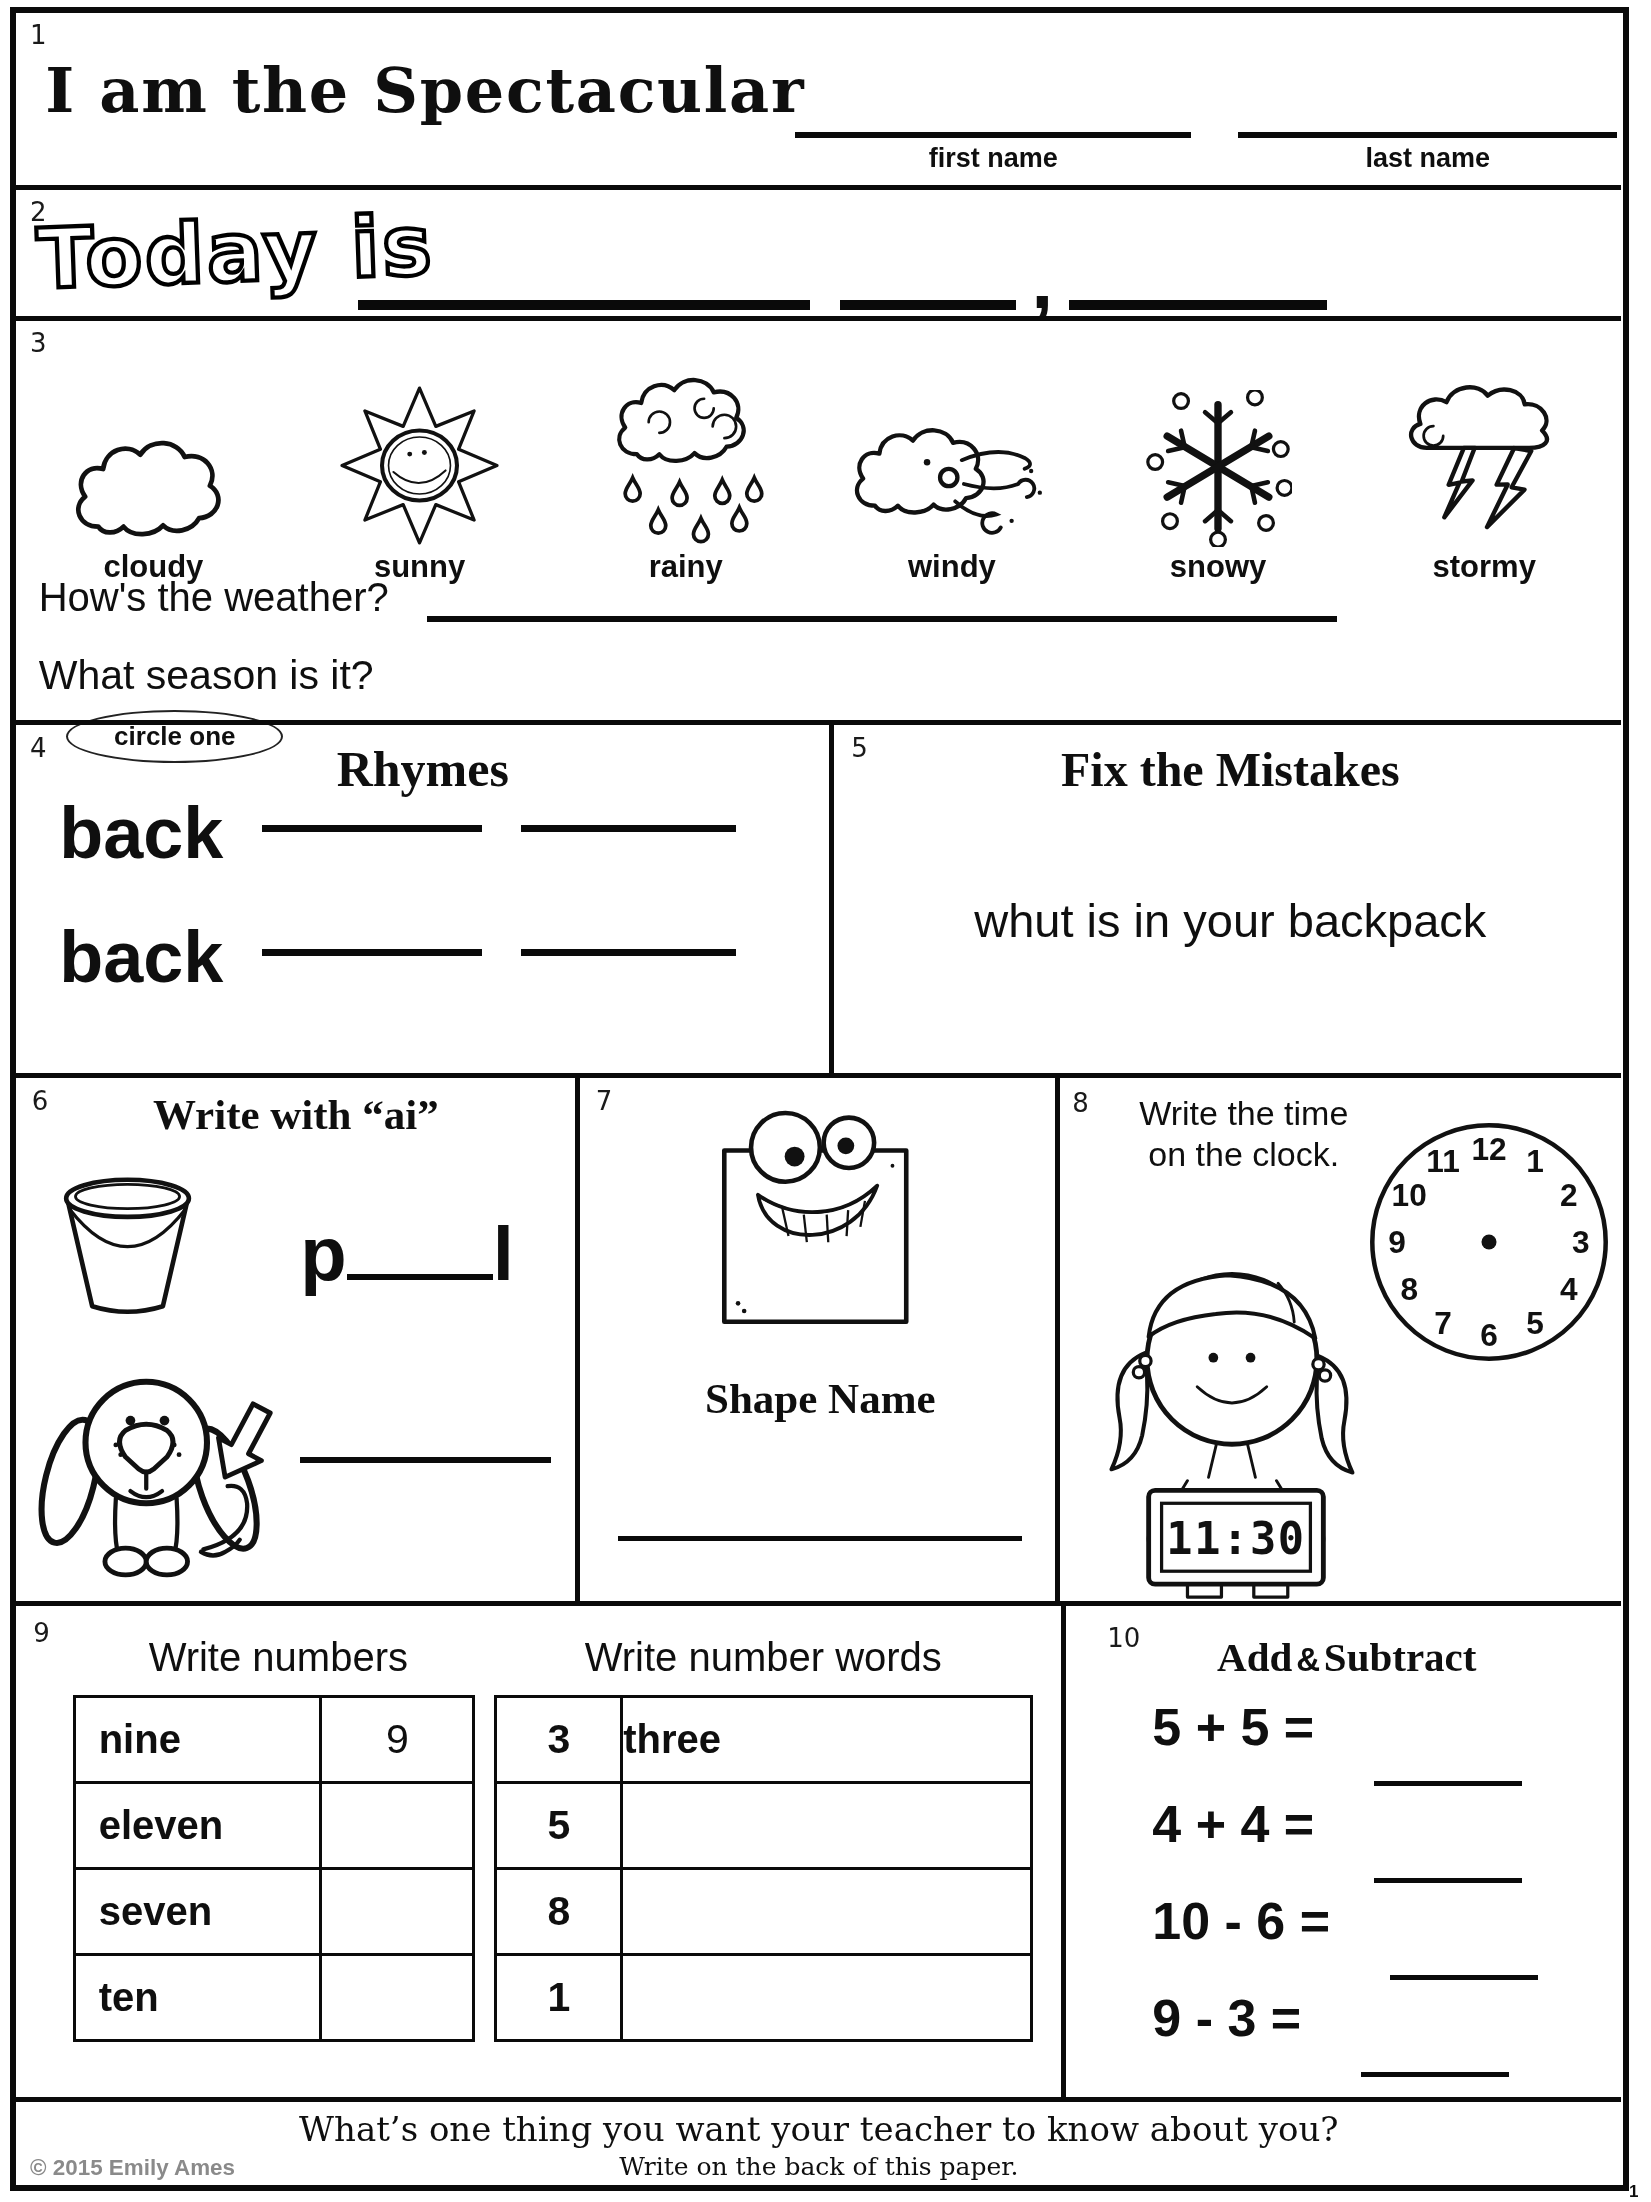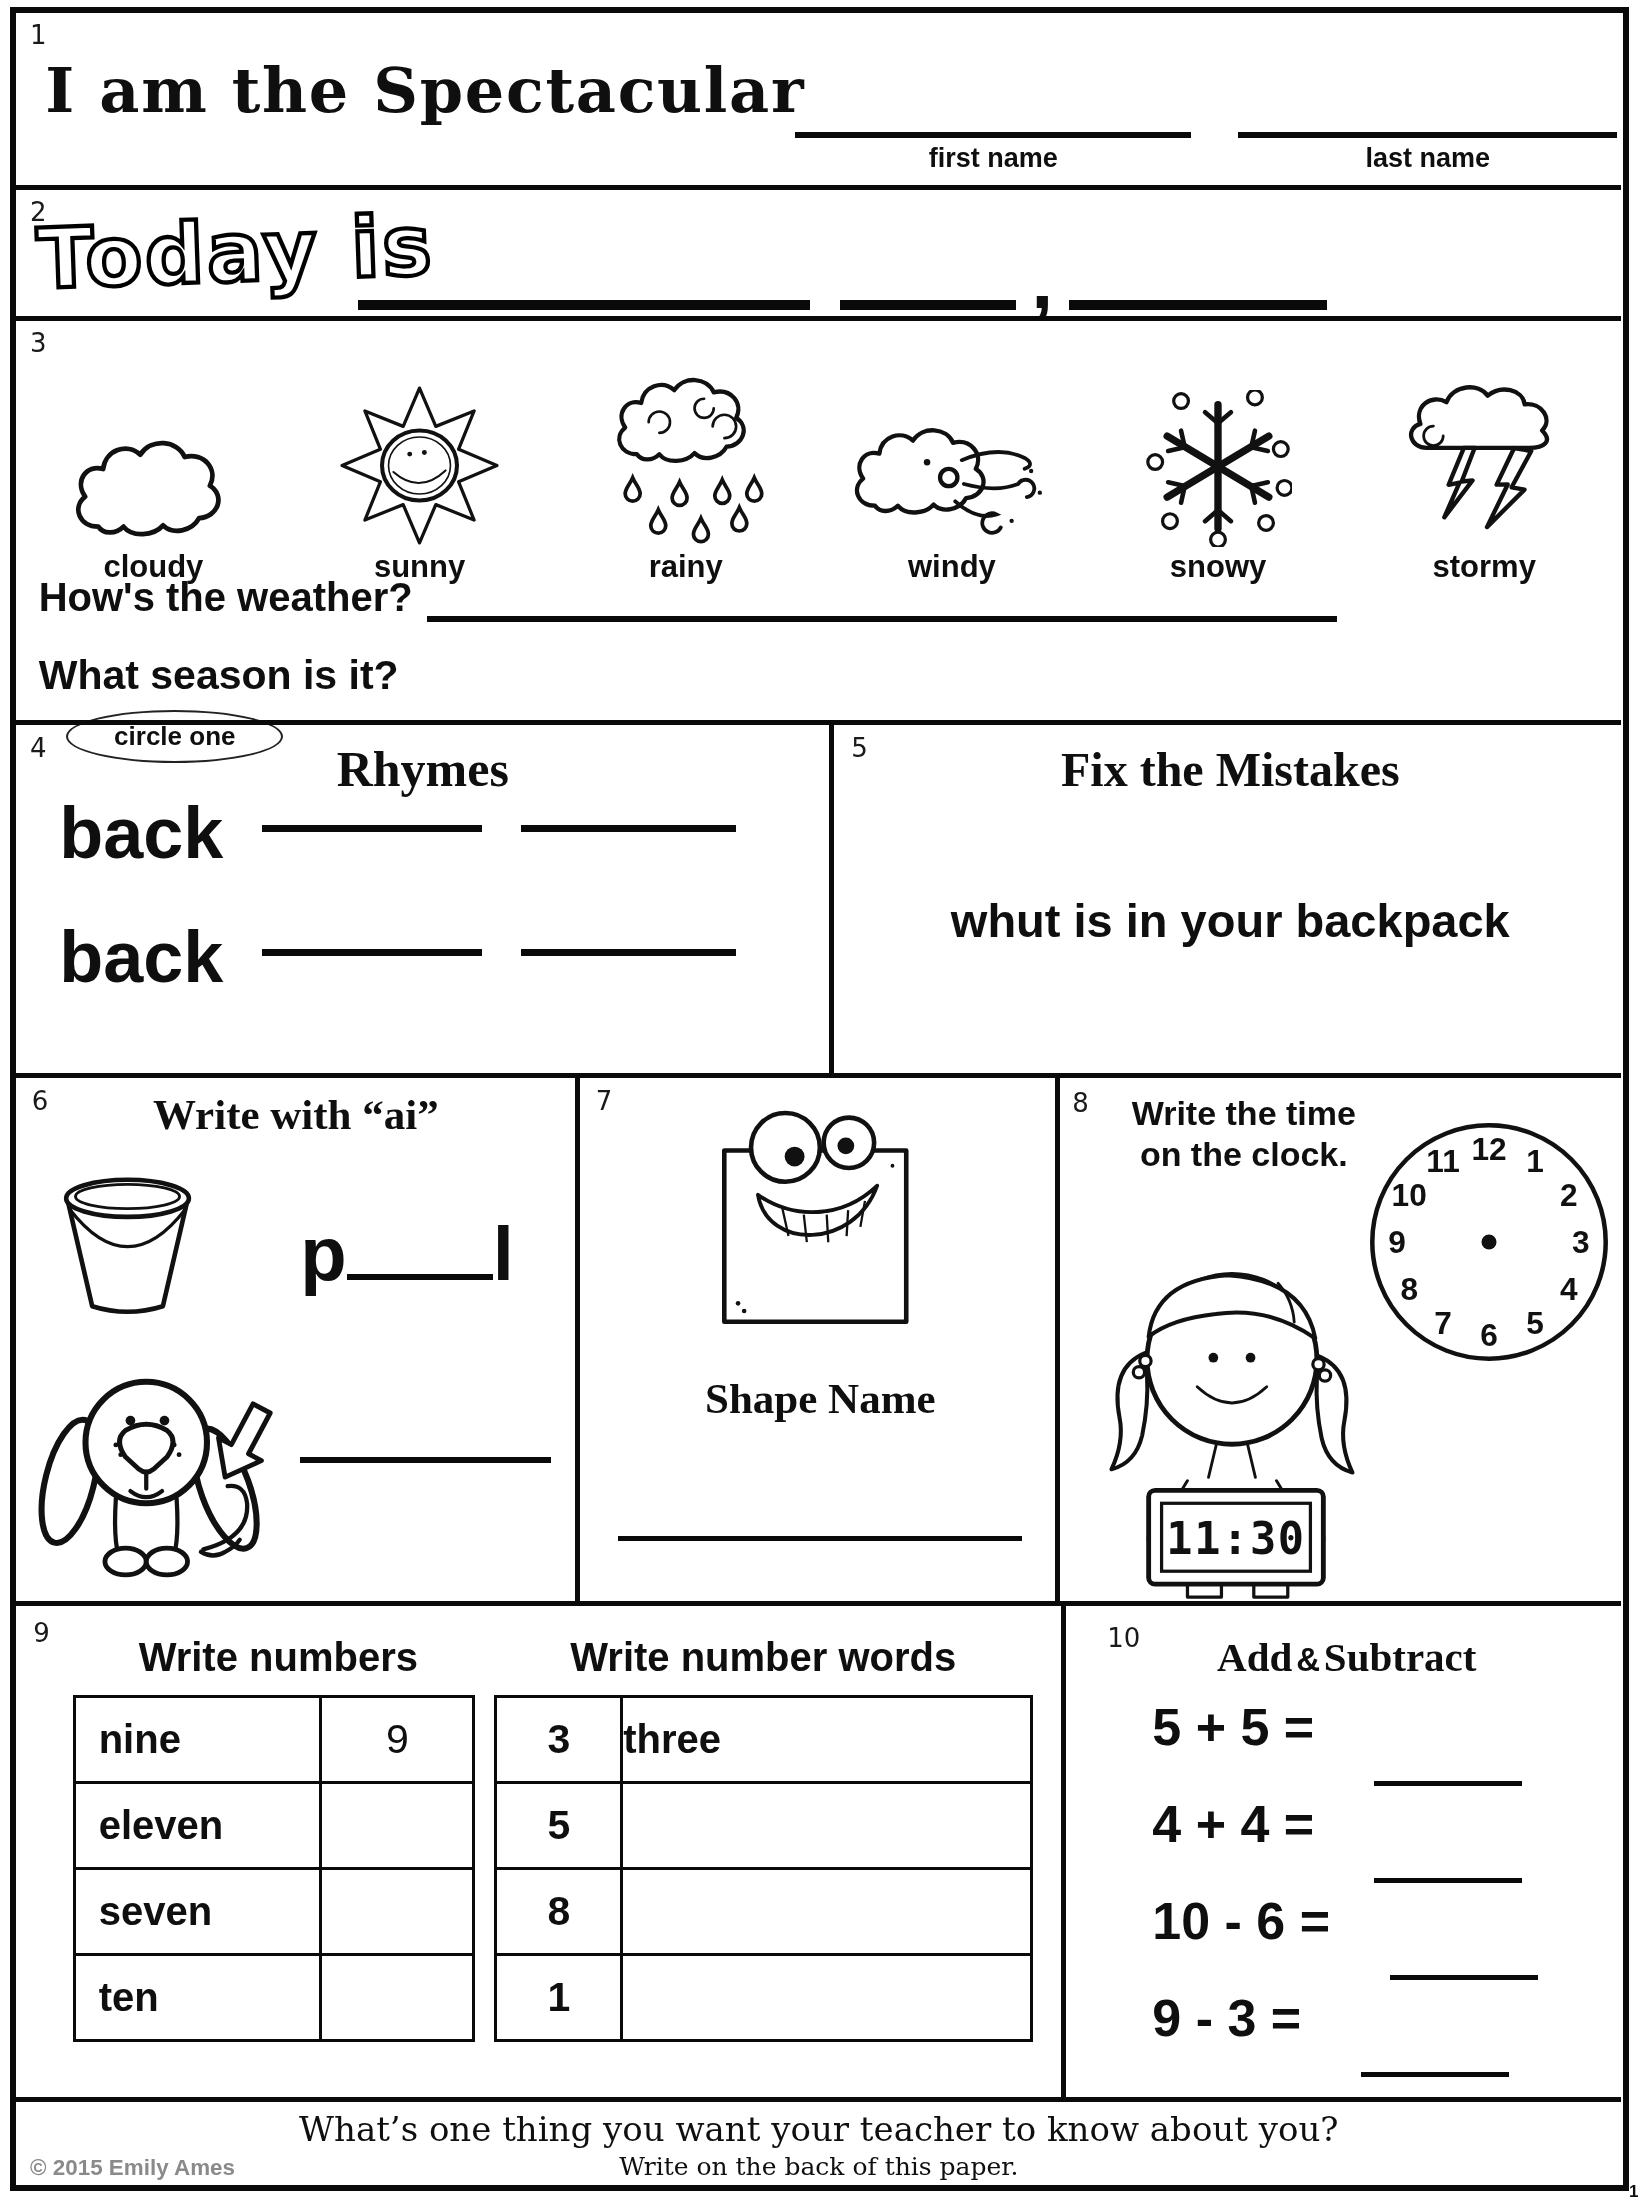--- a/index.html
+++ b/index.html
@@ -14,21 +14,21 @@
   #r3{top:303px;height:404px}
   #r4{top:707px;height:353px}
   #r5{top:1060px;height:528px}
   #r6{top:1588px;height:496px}
   #rf{top:2084px;height:86px}
   .col{position:absolute;top:0;height:100%}
   .bl{border-left:5.2px solid #0a0a0a}
   .num{position:absolute;font:400 26px "DejaVu Sans",sans-serif;color:#1a1a1a}
   .abs{position:absolute}
   .blank{position:absolute;height:41px;border-bottom:6px solid #0a0a0a}
-  .hand{font-weight:700}
+  .hand{font-weight:400}
   .marker{font-family:Liberation Serif, serif;font-weight:900}
   .serif{font-family:"DejaVu Serif",serif}
   .ctr{text-align:center}
   .spect{font-family:"DejaVu Serif",serif;font-weight:700;font-size:62px;letter-spacing:1.7px}
   .bubble{font-family:"DejaVu Sans",sans-serif;font-weight:900;font-size:83px;color:#fff;
           -webkit-text-stroke:4.3px #000;letter-spacing:2.6px;display:inline-block;transform:rotate(-2deg)}
   .namelbl{font-size:27px;font-weight:700;text-align:center;margin-top:5.2px}
   .dl{position:absolute;height:0;border-bottom:10.3px solid #0a0a0a;top:110px}
   .season{font-size:40px;font-weight:700;color:#4f4f4f}
   .circleone{position:absolute;border:2.6px solid #222;border-radius:50%;

